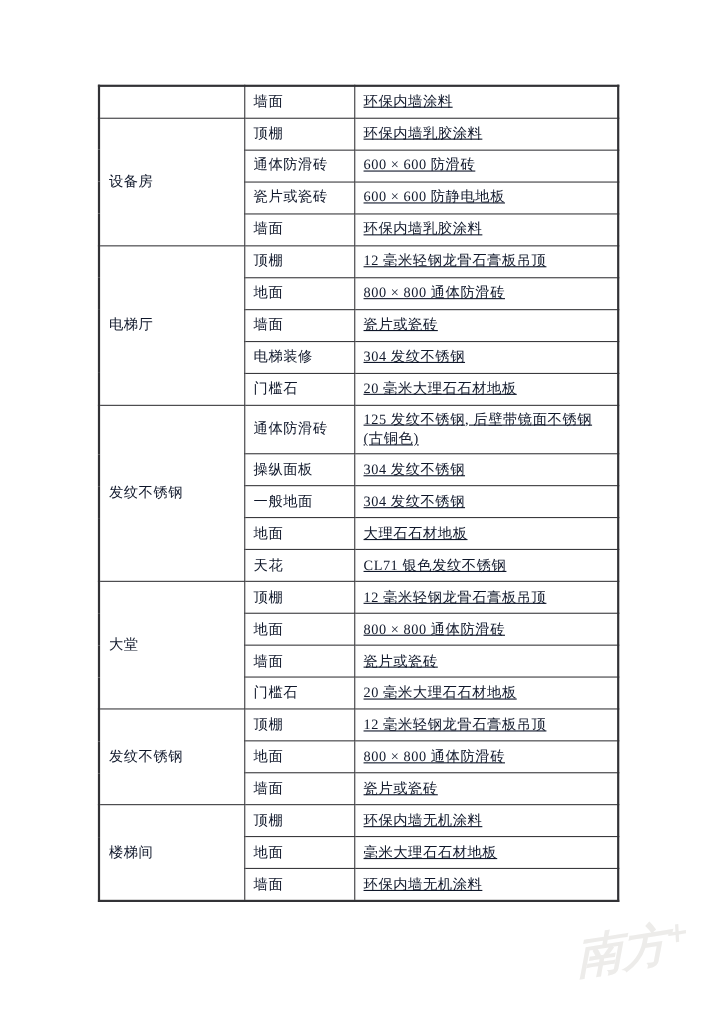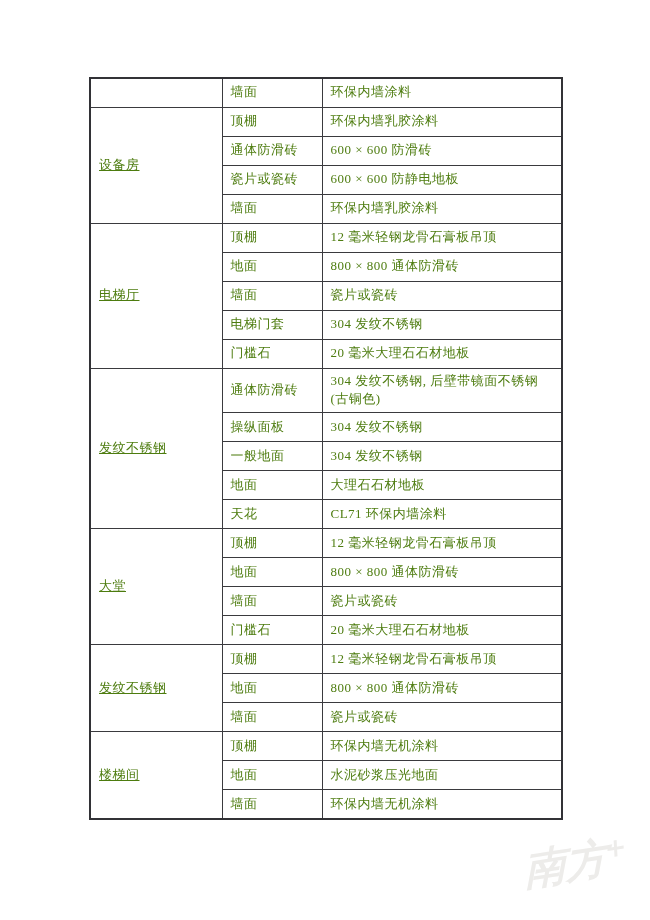--- a/index.html
+++ b/index.html
@@ -15,30 +15,30 @@
     left: 89px; top: 77px;
     width: 472px;
     border-collapse: collapse;
     table-layout: fixed;
     border: 2px solid #323236;
   }
   table.finish-schedule td {
     border: 1px solid #3a3a3e;
     font-size: 13px;
     line-height: 1.45;
-    color: #4d7c0f;
+    color: #0f172a;
     vertical-align: middle;
     height: 29px;
     padding: 3px 6px 3px 8px;
     letter-spacing: 0.5px;
     word-break: break-all;
   }
-  td.area-cell   { padding-left: 9px; text-decoration: underline; }
+  td.area-cell   { padding-left: 9px; }
   td.item-cell   { padding-left: 8px; }
-  td.material-cell { padding-left: 9px; }
+  td.material-cell { padding-left: 9px; text-decoration: underline; }
   .watermark {
     position: absolute;
     left: 524px; top: 833px;
     width: 130px; height: 80px;
     color: #edecea;
     font-family: "DejaVu Serif", serif;
     font-style: italic;
     font-weight: bold;
     transform: rotate(-9deg) skewX(-6deg);
     user-select: none;
@@ -94,47 +94,47 @@
         </tr>
         <tr>
           <td class="item-cell">地面</td>
           <td class="material-cell">800 × 800 通体防滑砖</td>
         </tr>
         <tr>
           <td class="item-cell">墙面</td>
           <td class="material-cell">瓷片或瓷砖</td>
         </tr>
         <tr>
-          <td class="item-cell">电梯门套</td>
+          <td class="item-cell">电梯装修</td>
           <td class="material-cell">304 发纹不锈钢</td>
         </tr>
         <tr>
           <td class="item-cell">门槛石</td>
           <td class="material-cell">20 毫米大理石石材地板</td>
         </tr>
         <tr>
           <td class="area-cell" rowspan="5">发纹不锈钢</td>
           <td class="item-cell">通体防滑砖</td>
-          <td class="material-cell">304 发纹不锈钢, 后壁带镜面不锈钢 (古铜色)</td>
+          <td class="material-cell">125 发纹不锈钢, 后壁带镜面不锈钢 (古铜色)</td>
         </tr>
         <tr>
           <td class="item-cell">操纵面板</td>
           <td class="material-cell">304 发纹不锈钢</td>
         </tr>
         <tr>
           <td class="item-cell">一般地面</td>
           <td class="material-cell">304 发纹不锈钢</td>
         </tr>
         <tr>
           <td class="item-cell">地面</td>
           <td class="material-cell">大理石石材地板</td>
         </tr>
         <tr>
           <td class="item-cell">天花</td>
-          <td class="material-cell">CL71 环保内墙涂料</td>
+          <td class="material-cell">CL71 银色发纹不锈钢</td>
         </tr>
         <tr>
           <td class="area-cell" rowspan="4">大堂</td>
           <td class="item-cell">顶棚</td>
           <td class="material-cell">12 毫米轻钢龙骨石膏板吊顶</td>
         </tr>
         <tr>
           <td class="item-cell">地面</td>
           <td class="material-cell">800 × 800 通体防滑砖</td>
         </tr>
@@ -159,21 +159,21 @@
           <td class="item-cell">墙面</td>
           <td class="material-cell">瓷片或瓷砖</td>
         </tr>
         <tr>
           <td class="area-cell" rowspan="3">楼梯间</td>
           <td class="item-cell">顶棚</td>
           <td class="material-cell">环保内墙无机涂料</td>
         </tr>
         <tr>
           <td class="item-cell">地面</td>
-          <td class="material-cell">水泥砂浆压光地面</td>
+          <td class="material-cell">毫米大理石石材地板</td>
         </tr>
         <tr>
           <td class="item-cell">墙面</td>
           <td class="material-cell">环保内墙无机涂料</td>
         </tr>
       </tbody>
   </table>
 
   <div class="watermark">
     <span class="wm-text">南方</span><span class="wm-plus">+</span>

